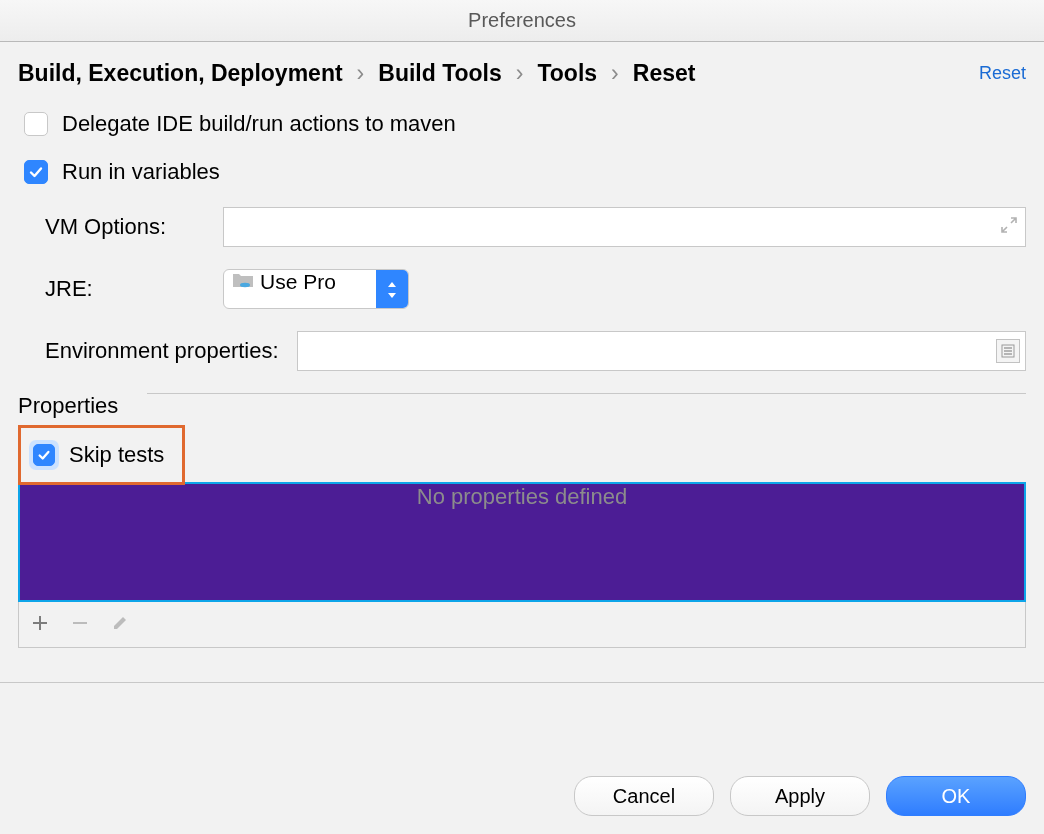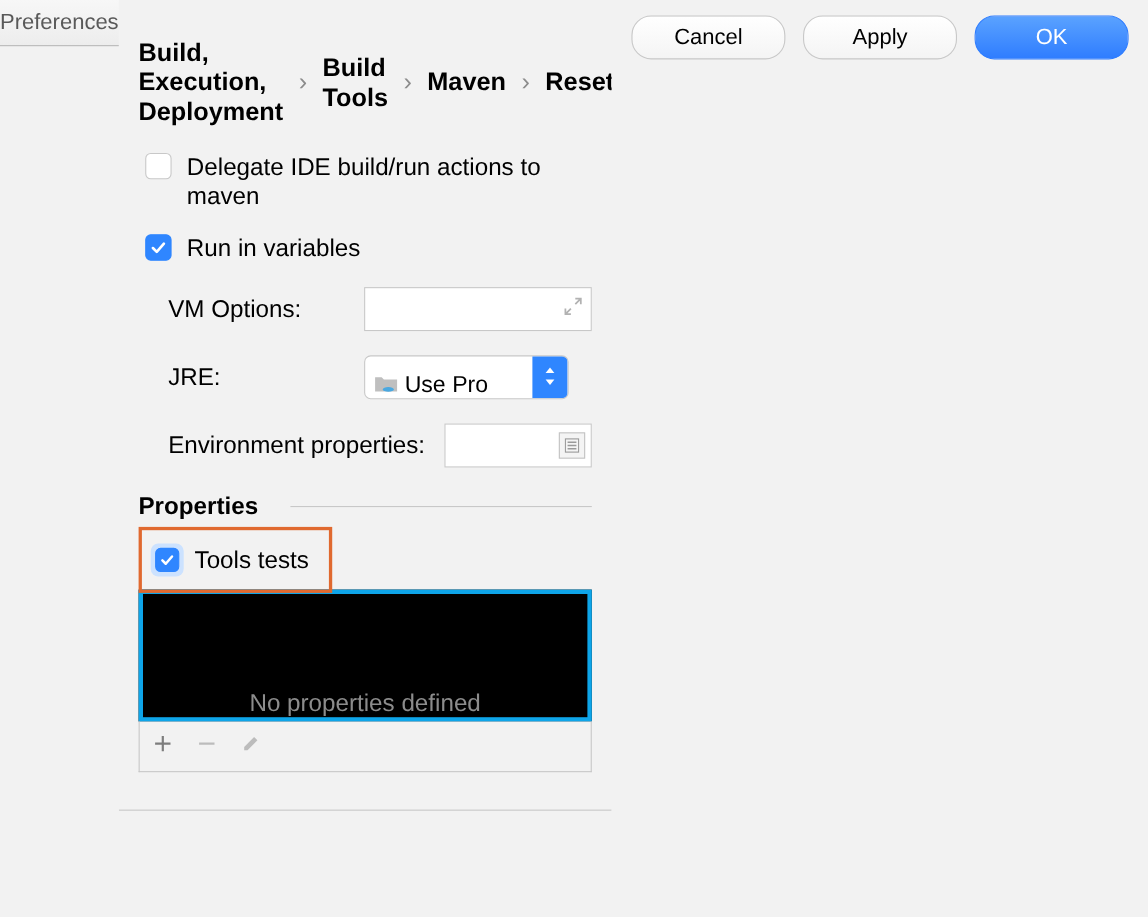--- a/index.html
+++ b/index.html
@@ -4,53 +4,52 @@
 <style>
   * { box-sizing: border-box; margin: 0; padding: 0; }
   html, body {
     width: 1044px; height: 834px;
     font-family: -apple-system, "Helvetica Neue", Arial, sans-serif;
     background: #f2f2f2;
     color: #000;
   }
   .window {
     width: 1044px; height: 834px;
-    display: flex; flex-direction: row;
+    display: flex; flex-direction: column;
     background: #f2f2f2;
   }
   .titlebar {
     height: 42px;
     display: flex; align-items: center; justify-content: center;
     border-bottom: 1px solid #b9b9b9;
     background: linear-gradient(#f7f7f7, #ededed);
     font-size: 20px;
     color: #595959;
   }
   .content {
     flex: 1 1 auto;
     padding: 18px 18px 0 18px;
     overflow: hidden;
   }
   .breadcrumb-row {
-    display: flex; align-items: flex-start; justify-content: space-between;
+    display: flex; align-items: center; justify-content: space-between;
     margin-bottom: 24px;
-    margin-top: 16px;
   }
   .breadcrumb {
     display: flex; align-items: center; gap: 14px;
     font-size: 23px; font-weight: 700;
     color: #000;
   }
   .crumb-sep { color: #8c8c8c; font-weight: 400; }
   .reset-link {
     color: #1a6bd4; font-size: 18px; font-weight: 400;
     cursor: pointer;
   }
   .checkbox-row {
-    display: flex; align-items: flex-start; gap: 14px;
+    display: flex; align-items: center; gap: 14px;
     margin: 10px 0 22px 6px;
   }
   .checkbox {
     width: 24px; height: 24px; border-radius: 5px;
     background: #fff; border: 1px solid #c8c8c8;
     display: flex; align-items: center; justify-content: center;
     flex-shrink: 0;
   }
   .checkbox.checked {
     background: #2f86ff;
@@ -72,21 +71,21 @@
   }
   .vm-options-wrap { position: relative; flex: 1; }
   .expand-icon {
     position: absolute; right: 8px; top: 50%; transform: translateY(-50%);
     color: #b2b2b2; pointer-events: none;
   }
   .jre-select {
     width: 186px; height: 40px;
     background: #fff;
     border: 1px solid #c8c8c8; border-radius: 6px;
-    display: flex; align-items: flex-end; overflow: hidden;
+    display: flex; align-items: flex-start; overflow: hidden;
     cursor: pointer;
     position: relative;
   }
   .jre-icon {
     margin: 0 6px 0 8px;
     flex-shrink: 0;
   }
   .jre-text {
     font-size: 21px; white-space: nowrap; overflow: hidden;
     flex: 1;
@@ -99,43 +98,42 @@
   }
   .env-wrap { position: relative; flex: 1; }
   .env-btn {
     position: absolute; right: 6px; top: 50%; transform: translateY(-50%);
     width: 24px; height: 24px;
     border: 1px solid #c2c2c2; background: #f4f4f4;
     display: flex; align-items: center; justify-content: center;
     cursor: pointer;
   }
   .section-header {
-    display: flex; align-items: center; gap: 29px;
+    display: flex; align-items: flex-start; gap: 29px;
     margin: 12px 0 0 0;
-    font-weight: bold;
   }
   .section-title { font-size: 22px; }
   .section-line { flex: 1; height: 1px; background: #c8c8c8; }
   .skip-box {
     display: inline-flex; align-items: center; gap: 10px;
     border: 3px solid #e0692f;
     padding: 12px 18px 12px 8px;
     margin: 6px 0 0 0;
   }
   .skip-check-wrap {
     width: 30px; height: 30px; border-radius: 7px;
     background: #cce2ff;
     display: flex; align-items: center; justify-content: center;
   }
   .properties-panel {
     margin-top: -3px;
-    border: 4px solid #0ea5e9;
-    background: #000000;
+    border: 2px solid #0ea5e9;
+    background: #4c1d95;
     height: 120px;
-    display: flex; align-items: flex-end; justify-content: center;
+    display: flex; align-items: flex-start; justify-content: center;
     font-size: 22px; color: #8c8c8c;
   }
   .properties-toolbar {
     border: 1px solid #c8c8c8; border-top: none;
     background: #f2f2f2;
     height: 46px;
     display: flex; align-items: center; gap: 22px;
     padding: 0 12px;
   }
   .tb-btn { color: #7d7d7d; cursor: pointer; }
@@ -168,21 +166,21 @@
   <div class="titlebar">Preferences</div>
 
   <div class="content">
     
     <div class="breadcrumb-row">
       <div class="breadcrumb">
         <span>Build, Execution, Deployment</span>
         <span class="crumb-sep">›</span>
         <span>Build Tools</span>
         <span class="crumb-sep">›</span>
-        <span>Maven</span>
+        <span>Tools</span>
         <span class="crumb-sep">›</span>
         <span>Reset</span>
       </div>
       <div class="reset-link">Reset</div>
     </div>
 
     
     <div class="checkbox-row">
       <div class="checkbox"></div>
       <span class="checkbox-label">Delegate IDE build/run actions to maven</span>
@@ -255,21 +253,21 @@
     </div>
 
     <div class="skip-box">
       <div class="skip-check-wrap">
         <div class="checkbox checked" style="width:22px;height:22px;border-radius:5px">
           <svg width="14" height="14" viewBox="0 0 16 16" fill="none">
             <path d="M3 8.5 L6.5 12 L13 4.5" stroke="#fff" stroke-width="2.6" stroke-linecap="round" stroke-linejoin="round"></path>
           </svg>
         </div>
       </div>
-      <span class="checkbox-label">Tools tests</span>
+      <span class="checkbox-label">Skip tests</span>
     </div>
 
     <div class="properties-panel">
       <span>No properties defined</span>
     </div>
     <div class="properties-toolbar">
       <span class="tb-btn">
         <svg width="18" height="18" viewBox="0 0 18 18">
           <line x1="9" y1="2" x2="9" y2="16" stroke="#7d7d7d" stroke-width="2"></line>
           <line x1="2" y1="9" x2="16" y2="9" stroke="#7d7d7d" stroke-width="2"></line>

